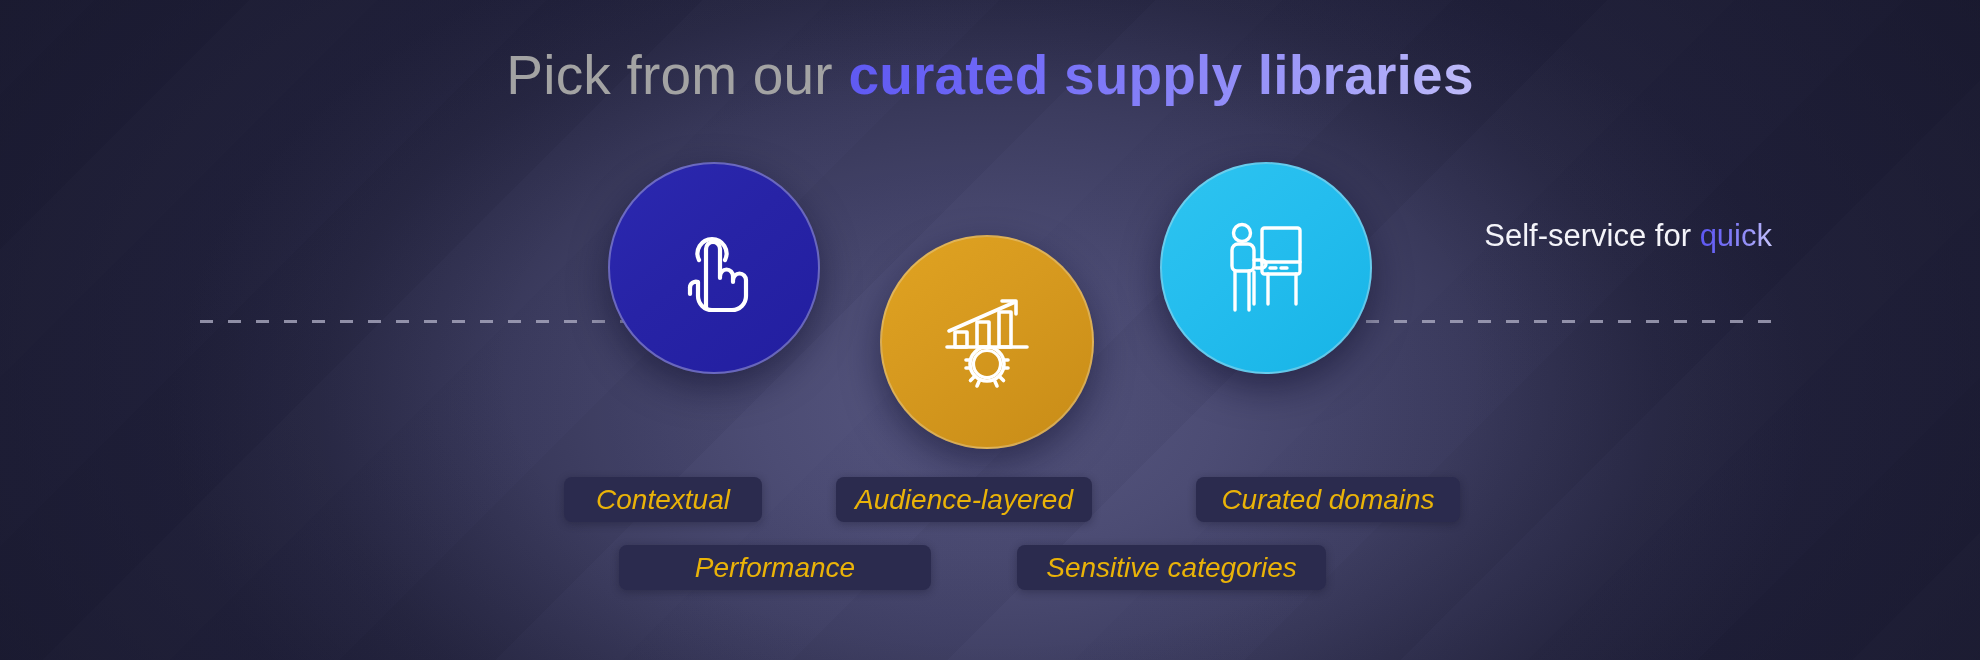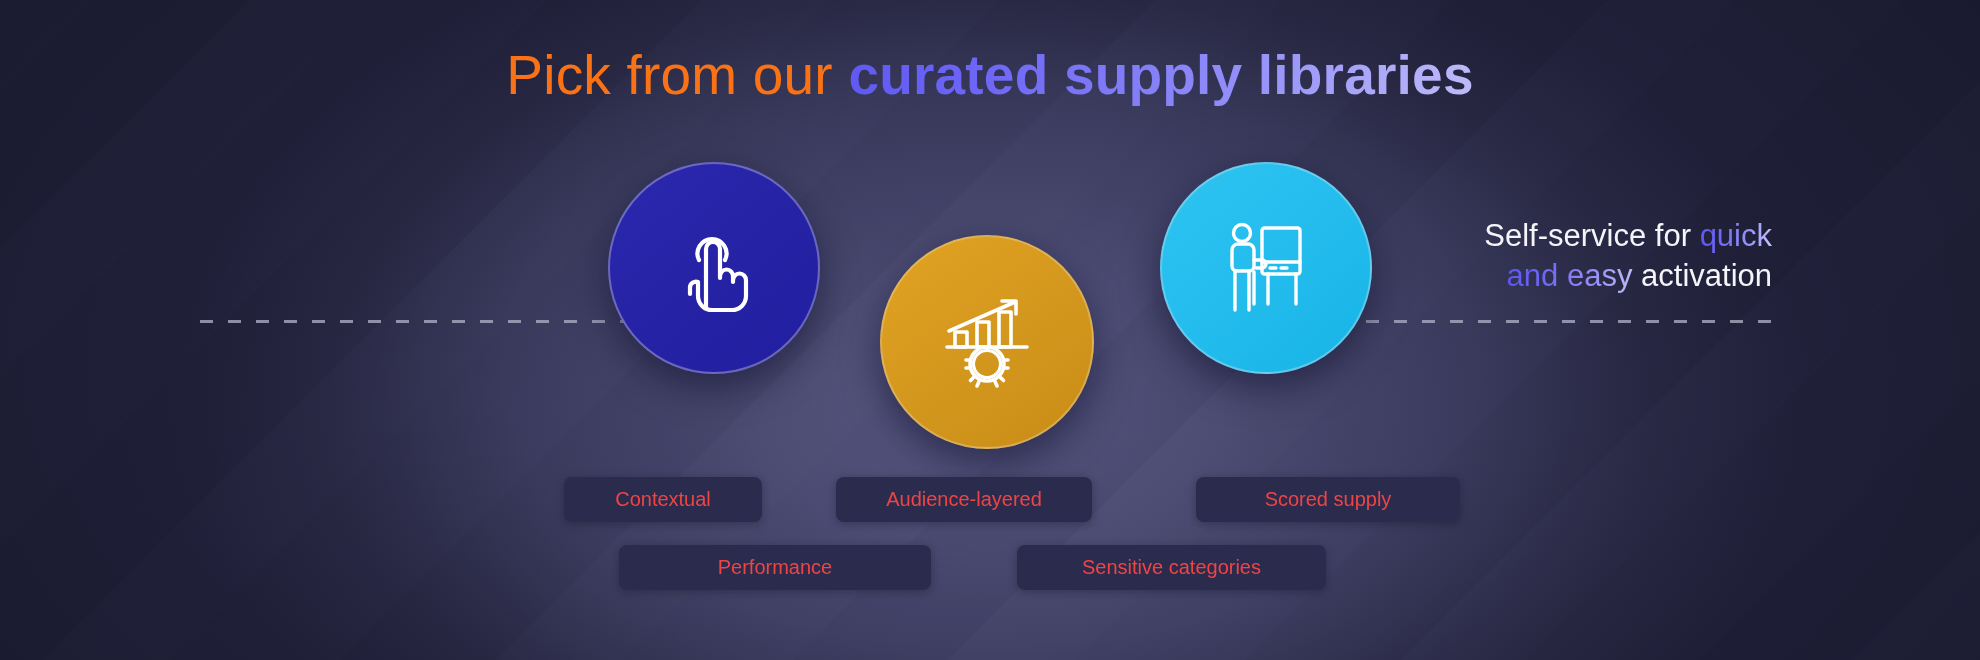--- a/index.html
+++ b/index.html
@@ -35,21 +35,21 @@
   }
 
   
   #headline {
     position:absolute; top:42px; left:0; width:100%;
     text-align:center;
     font-size:55px; line-height:66px;
     letter-spacing:0.2px;
     white-space:nowrap;
   }
-  #headline .plain { color:#f97316; font-weight:300; }
+  #headline .plain { color:#a3a3a3; font-weight:300; }
   #headline .accent {
     font-weight:800;
     background:linear-gradient(100deg, #5f59f2 0%, #6d66f6 22%, #8b86f8 55%, #bebbf9 100%);
     -webkit-background-clip:text; background-clip:text;
     -webkit-text-fill-color:transparent; color:transparent;
   }
 
   
   .caption {
     position:absolute;
@@ -100,24 +100,25 @@
     box-shadow:0 14px 36px rgba(10,10,40,0.5);
   }
   .circle svg { display:block; }
 
   
   .chip {
     position:absolute; height:45px;
     display:flex; align-items:center; justify-content:center;
     background:#2b2b4e;
     border-radius:8px;
-    color:#ef4444;
-    font-size:20px; font-weight:300;
+    color:#eab308;
+    font-size:28px; font-weight:300;
     white-space:nowrap;
     box-shadow:0 2px 8px rgba(12,12,30,0.32);
+    font-style:italic;
   }
   #chip-contextual  { left:564px;  top:477px; width:198px; }
   #chip-audience    { left:836px;  top:477px; width:256px; }
   #chip-scored      { left:1196px; top:477px; width:264px; }
   #chip-performance { left:619px;  top:545px; width:312px; }
   #chip-sensitive   { left:1017px; top:545px; width:309px; }
 </style>
 </head>
 <body>
 
@@ -125,21 +126,20 @@
 <div id="bg-stripes"></div>
 <div id="bg-vignette"></div>
 
 <h1 id="headline"><span class="plain">Pick from our </span><span class="accent">curated supply libraries</span></h1>
 
 <div class="caption" id="caption-left">
 </div>
 
 <div class="caption" id="caption-right">
   <span class="w">Self-service for </span><span class="g">quick</span>
-  <span class="l2"><span class="g">and easy </span><span class="w">activation</span></span>
 </div>
 
 <div class="dash-line" id="dash-left"></div>
 <div class="dash-line" id="dash-right"></div>
 
 <div class="circle" id="circle-blue">
   <span>
     <svg width="92" height="96" viewBox="0 0 92 96" fill="none" stroke="#ffffff" stroke-width="4.2" stroke-linecap="round" stroke-linejoin="round">
       <path d="M31 40 A14.5 14.5 0 1 1 57 40"></path>
       <path d="M38 88 L38 29 a7 7 0 0 1 14 0 L52 58"></path>
@@ -177,15 +177,15 @@
       <path d="M44 42 L82 42"></path>
       <path d="M52 48 L58 48 M63 48 L69 48"></path>
       <path d="M50 54 L50 84 M78 54 L78 84"></path>
       <path d="M36 52 L36 84"></path>
     </svg>
   </span>
 </div>
 
 <div class="chip" id="chip-contextual">Contextual</div>
 <div class="chip" id="chip-audience">Audience-layered</div>
-<div class="chip" id="chip-scored">Scored supply</div>
+<div class="chip" id="chip-scored">Curated domains</div>
 <div class="chip" id="chip-performance">Performance</div>
 <div class="chip" id="chip-sensitive">Sensitive categories</div>
 
 </body></html>

